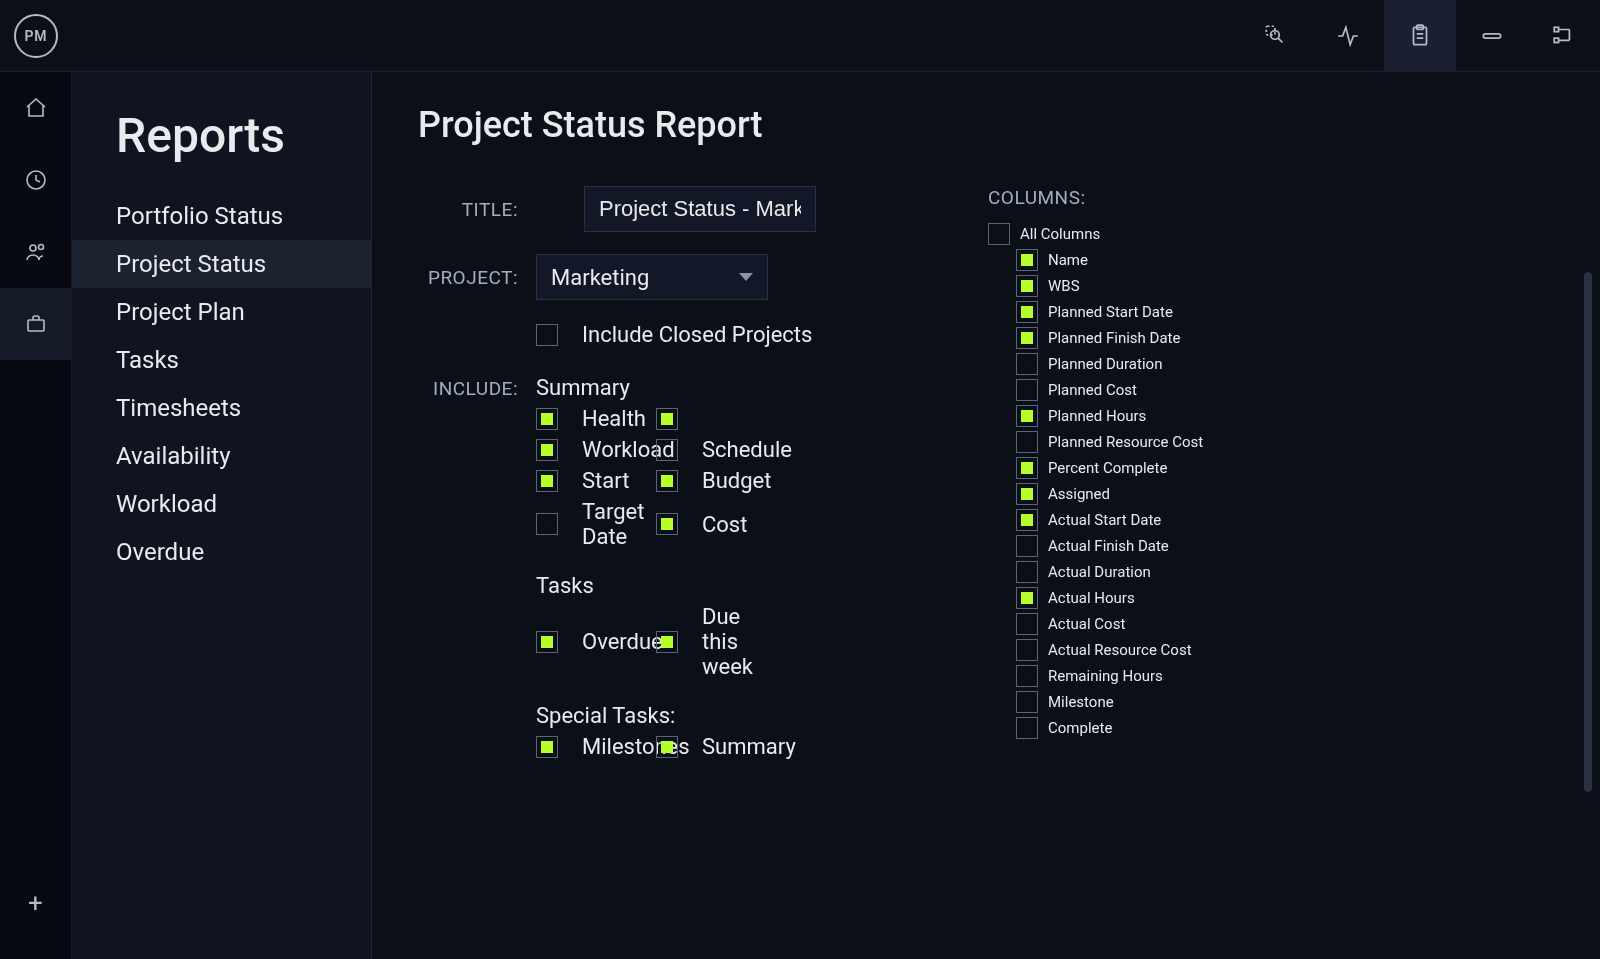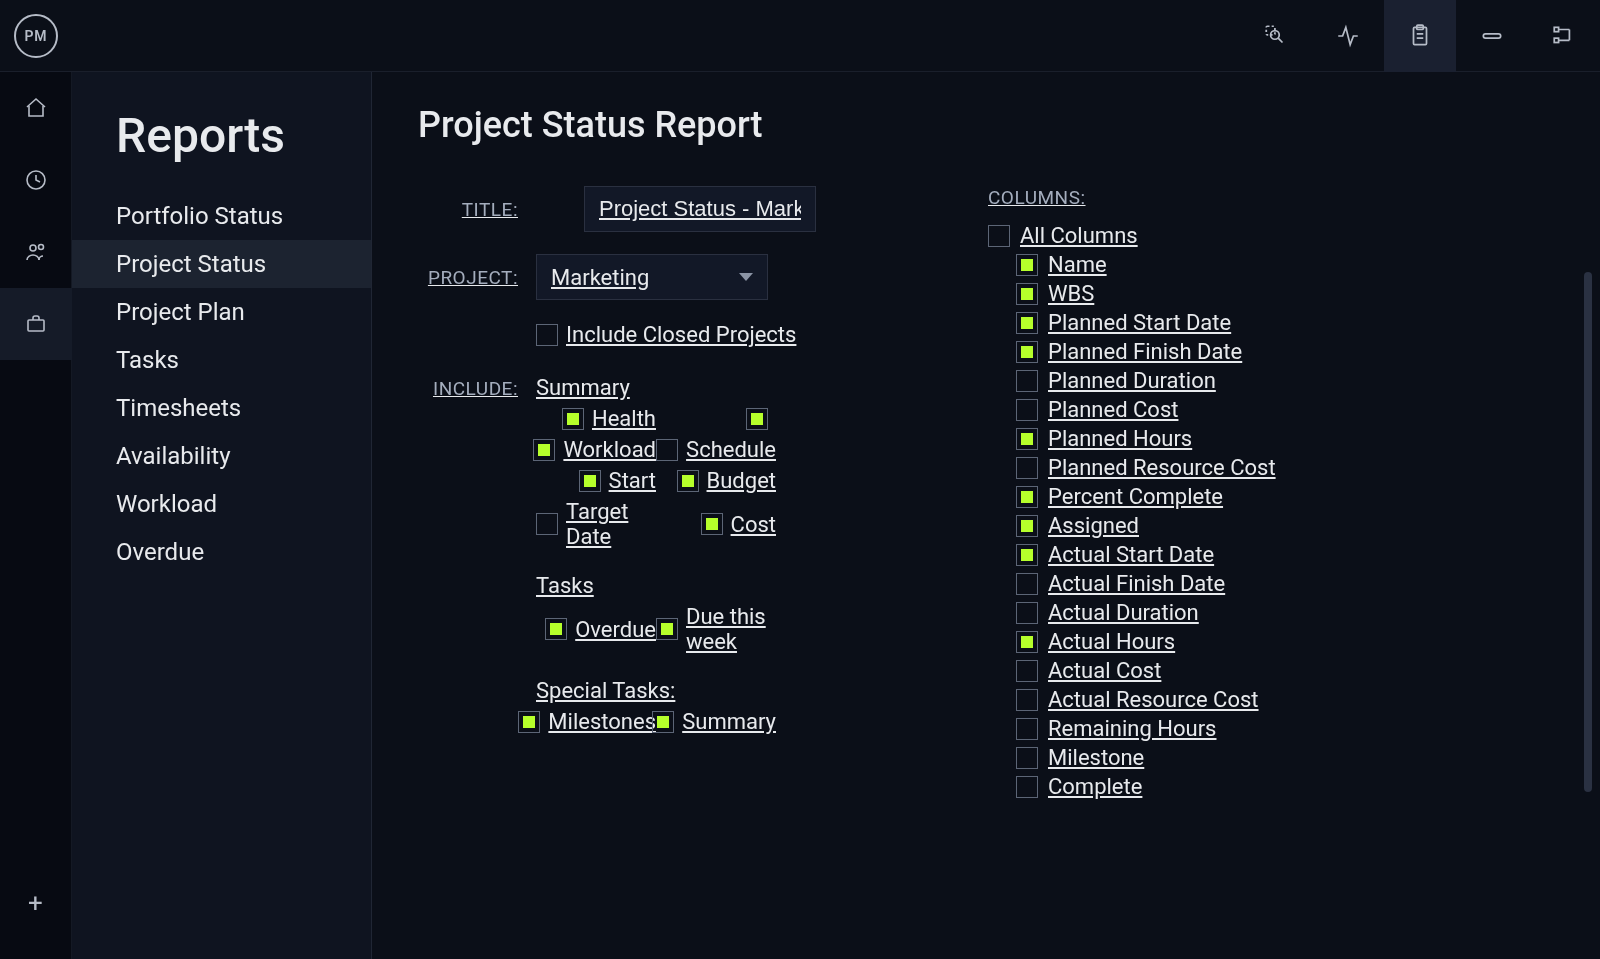--- a/index.html
+++ b/index.html
@@ -84,21 +84,21 @@
 
   
   .main{
     position:absolute;left:372px;right:0;top:72px;bottom:0;
     padding:32px 46px 0 46px;
     overflow:hidden;
   }
   .main h2{
     font-size:36px;font-weight:500;margin:0 0 40px 0;color:var(--text);
   }
-  .form-area{display:flex;gap:60px;text-decoration:underline;}
+  .form-area{display:flex;gap:60px;}
   .left-form{flex:0 0 510px;}
   .row{display:flex;align-items:center;margin-bottom:22px;}
   .row.top{align-items:flex-start;}
   .lab{
     width:118px;text-align:right;padding-right:18px;
     font-size:19px;color:var(--text-label);letter-spacing:0.5px;
   }
   .inp{
     background:var(--bg-input);border:1px solid var(--border);outline:none;
     color:var(--text);font-size:22px;padding:8px 14px;width:232px;height:46px;margin-left:48px;
@@ -106,42 +106,41 @@
   .select{
     background:var(--bg-input);border:1px solid var(--border);
     color:var(--text);font-size:22px;padding:8px 14px;width:232px;height:46px;
     display:flex;align-items:center;justify-content:space-between;
   }
   .select .caret{
     width:0;height:0;border-left:7px solid transparent;border-right:7px solid transparent;
     border-top:8px solid var(--text-dim);
   }
   .cb{
-    display:flex;align-items:center;gap:8px;font-size:22px;color:var(--text);
+    display:flex;align-items:center;gap:24px;font-size:22px;color:var(--text);
     margin-bottom:6px;
-    justify-content:flex-end;
   }
   .box{
     width:22px;height:22px;border:1.5px solid #5c6576;display:inline-flex;
     align-items:center;justify-content:center;flex:0 0 22px;background:transparent;
   }
   .box.checked::after{
     content:"";display:block;width:12px;height:12px;background:var(--accent);
   }
   .sec-head{font-size:22px;color:var(--text);margin:10px 0 6px 0;}
   .two-col{display:grid;grid-template-columns:120px 120px;column-gap:0px;row-gap:6px;}
   .two-col .cb{margin-bottom:0;}
 
   
   .right-cols{flex:1;max-width:340px;}
   .cols-title{
     font-size:19px;color:var(--text-label);letter-spacing:0.5px;margin-bottom:14px;
   }
   .col-list{display:flex;flex-direction:column;gap:4px;}
-  .col-item{display:flex;align-items:center;gap:10px;font-size:22px;}
+  .col-item{display:flex;align-items:center;gap:10px;font-size:15px;}
   .col-item.child{margin-left:28px;}
 
   
   .scrollbar{
     position:absolute;right:8px;top:200px;width:8px;height:520px;
     background:#2a3142;border-radius:4px;
   }
 </style>
 </head>
 <body>

